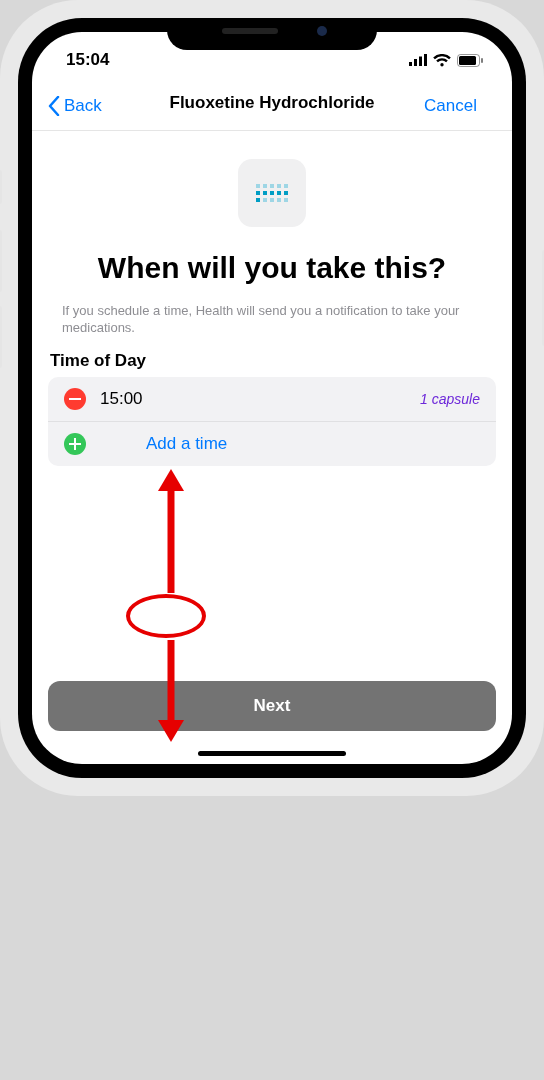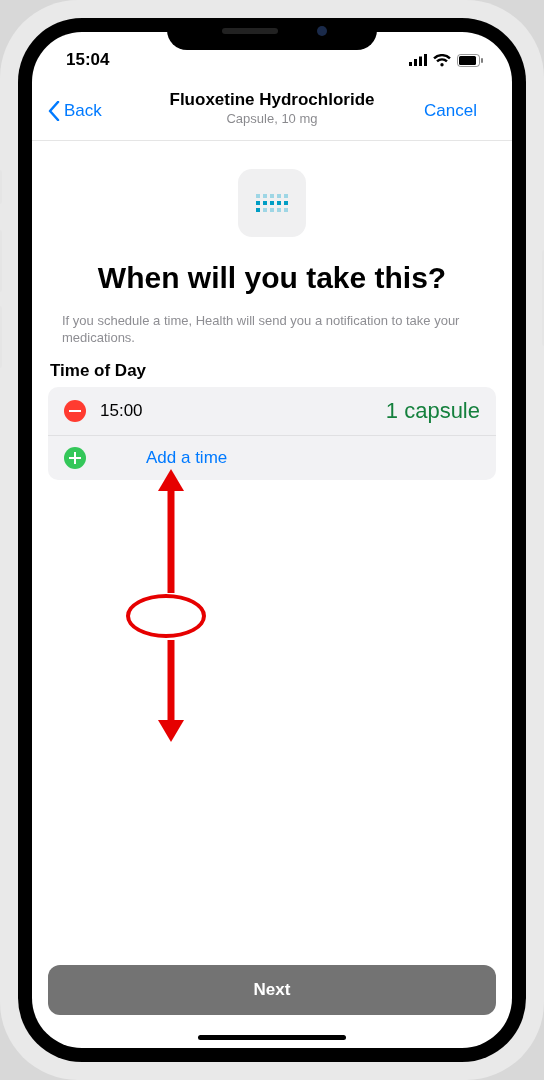--- a/index.html
+++ b/index.html
@@ -6,21 +6,21 @@
   body {
     font-family: -apple-system, BlinkMacSystemFont, "Helvetica Neue", sans-serif;
     background: #d8d8d8;
     display: flex;
     justify-content: center;
     align-items: flex-start;
     min-height: 100vh;
   }
   .device {
     width: 544px;
-    height: 1080px;
+    height: 796px;
     position: relative;
     background: #e9e9e9;
     border-radius: 78px;
     padding: 18px;
   }
   .bezel {
     width: 100%;
     height: 100%;
     background: #000;
     border-radius: 64px;
@@ -145,21 +145,21 @@
   .time-row:last-child { border-bottom: none; }
   .circ {
     width: 22px; height: 22px; border-radius: 50%;
     display: flex; align-items: center; justify-content: center;
     color: #fff; font-weight: 700; flex-shrink: 0;
   }
   .circ.red { background: #ff3b30; font-size: 18px; line-height: 1; }
   .circ.green { background: #34c759; font-size: 18px; line-height: 1; }
   .time-val { font-size: 17px; color: #000; flex: 0 0 auto; }
   .time-spacer { flex: 1; }
-  .time-qty { font-size: 22px; color: #15803d; }
+  .time-qty { font-size: 14px; color: #6d28d9; font-style: italic; }
   .time-add { font-size: 17px; color: #007aff; margin-left: 46px; }
   .next-btn {
     background: #737373;
     color: #fff;
     font-size: 17px;
     font-weight: 600;
     text-align: center;
     padding: 15px;
     border-radius: 12px;
     margin: auto 0 20px 0;
@@ -222,21 +222,20 @@
 
       <div class="nav">
         <div class="nav-left">
           <svg width="12" height="20" viewBox="0 0 12 20">
               <path d="M10 1 L2 10 L10 19" stroke="#007aff" stroke-width="2.5" fill="none" stroke-linecap="round" stroke-linejoin="round"></path>
             </svg>
           <span style="margin-left:4px">Back</span>
         </div>
         <div class="nav-center">
           <div class="nav-title">Fluoxetine Hydrochloride</div>
-          <div class="nav-subtitle">Capsule, 10 mg</div>
         </div>
         <div class="nav-right">Cancel</div>
       </div>
 
       <div class="content">
         <div class="hero">
           <div class="hero-icon">
             <div class="dot-grid">
               <div class="dim"></div>
                 <div class="dim"></div>

